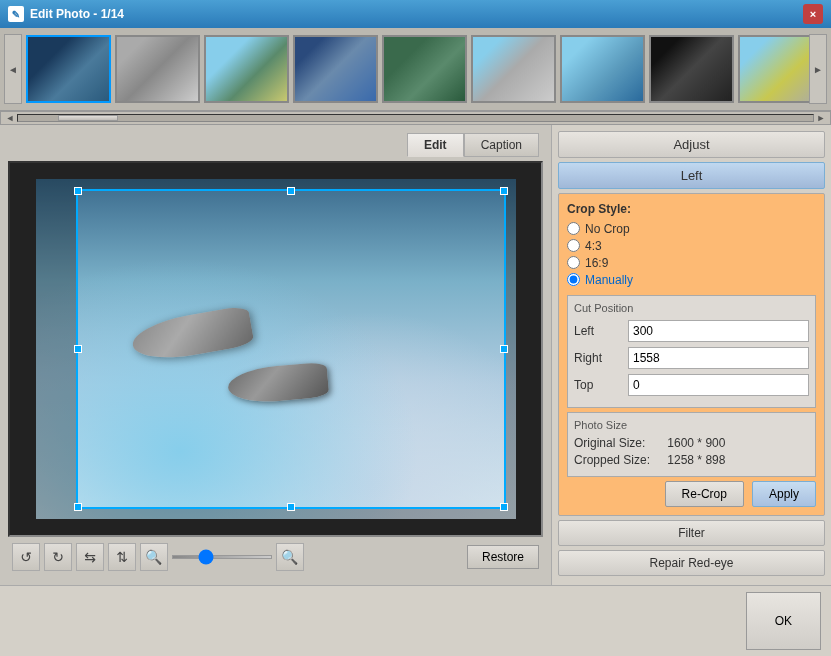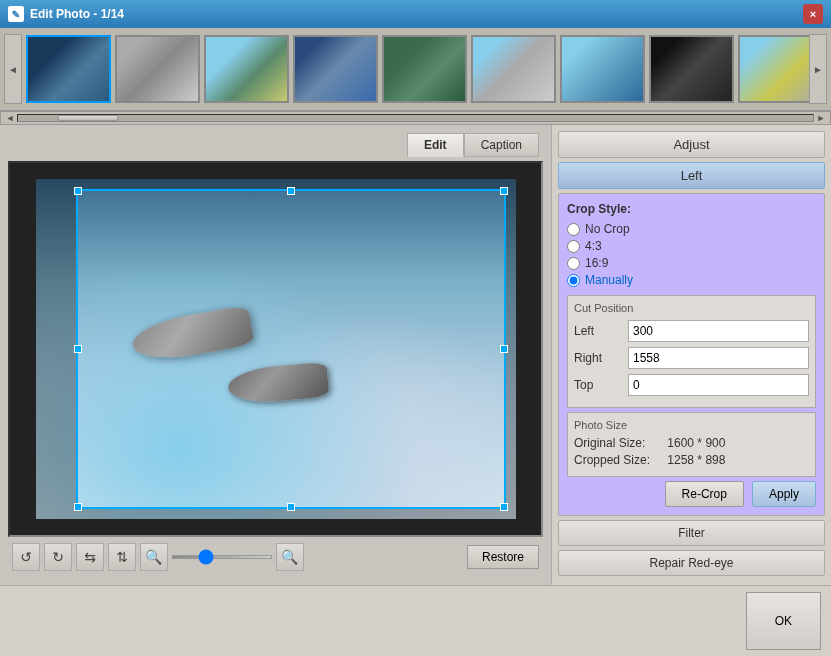--- a/index.html
+++ b/index.html
@@ -232,32 +232,32 @@
       border-radius: 2px;
     }
     .panel-section-btn.active {
       background: linear-gradient(to bottom, #c0d8f0, #a0b8d8);
       border-color: #7aaed4;
     }
 
     
     .crop-section {
       border: 1px solid #aaa;
-      background: #c4b5fd;
+      background: #fdba74;
       padding: 8px;
       border-radius: 2px;
     }
     .crop-style-label {
       font-weight: bold;
       margin-bottom: 6px;
       color: #333;
     }
     .radio-group { display: flex; flex-direction: column; gap: 3px; margin-bottom: 8px; }
     .radio-item {
-      display: flex; align-items: flex-end; gap: 5px;
+      display: flex; align-items: flex-start; gap: 5px;
       font-size: 12px; color: #333; cursor: pointer;
     }
     .radio-item input[type="radio"] { margin: 0; }
 
     .sub-section {
       border: 1px solid #aaa;
       padding: 6px;
       margin-top: 4px;
       background: #dedad5;
     }

